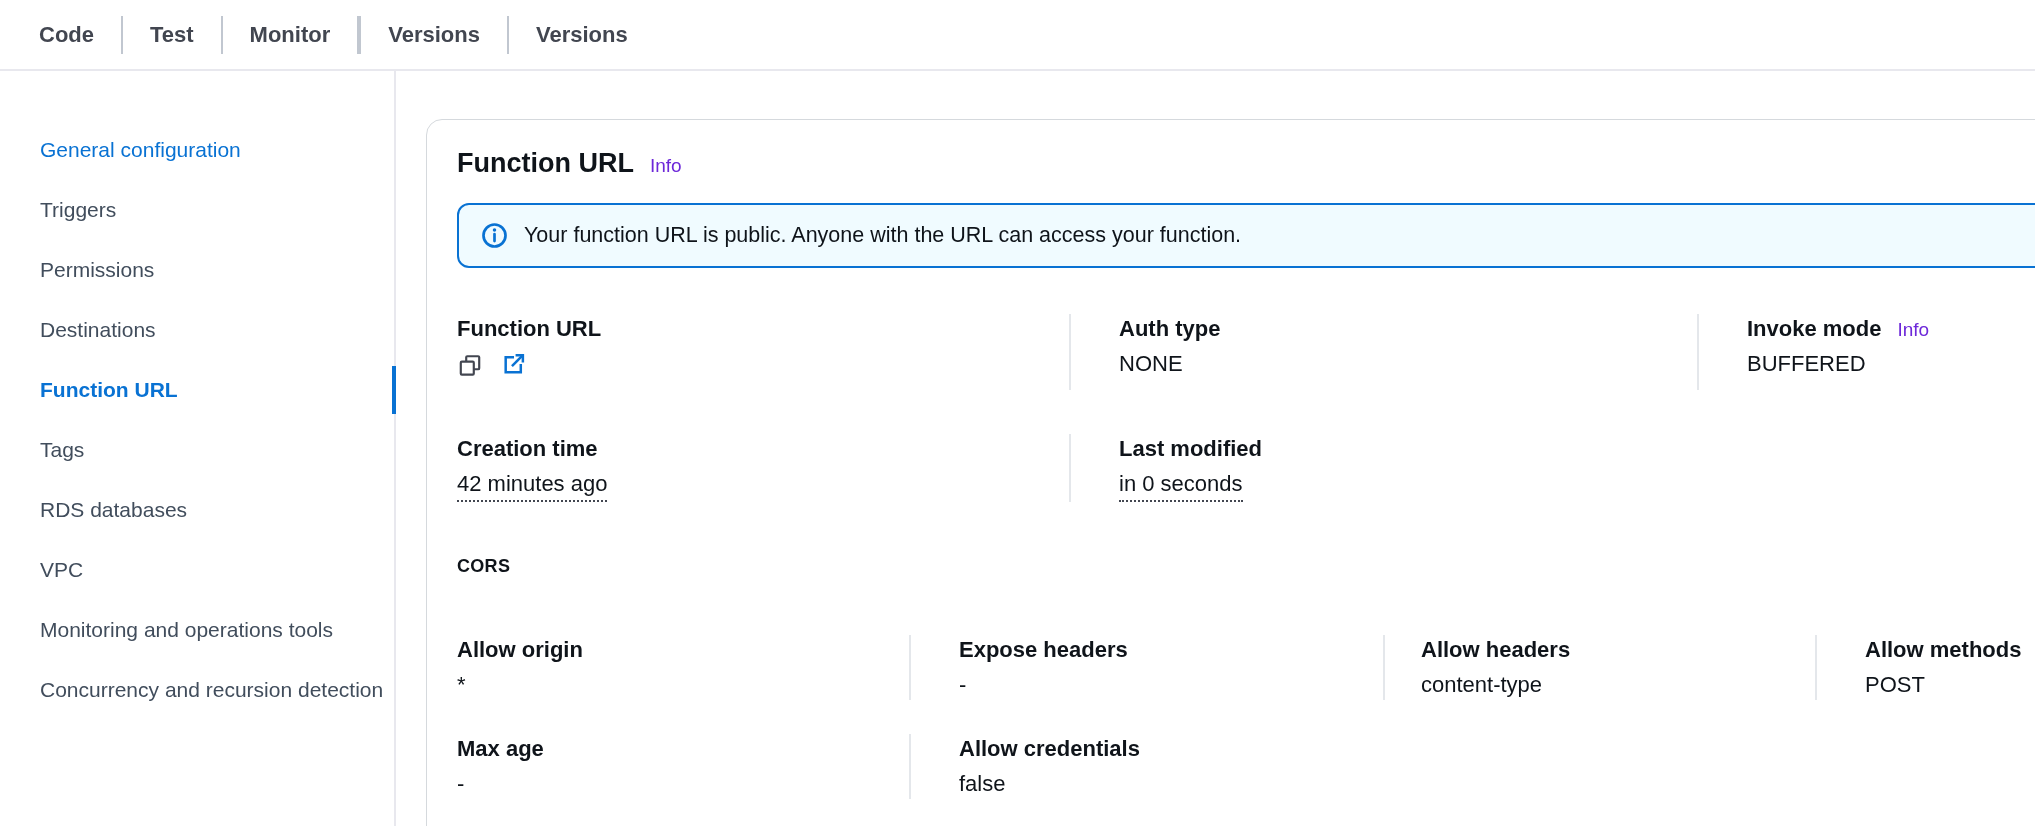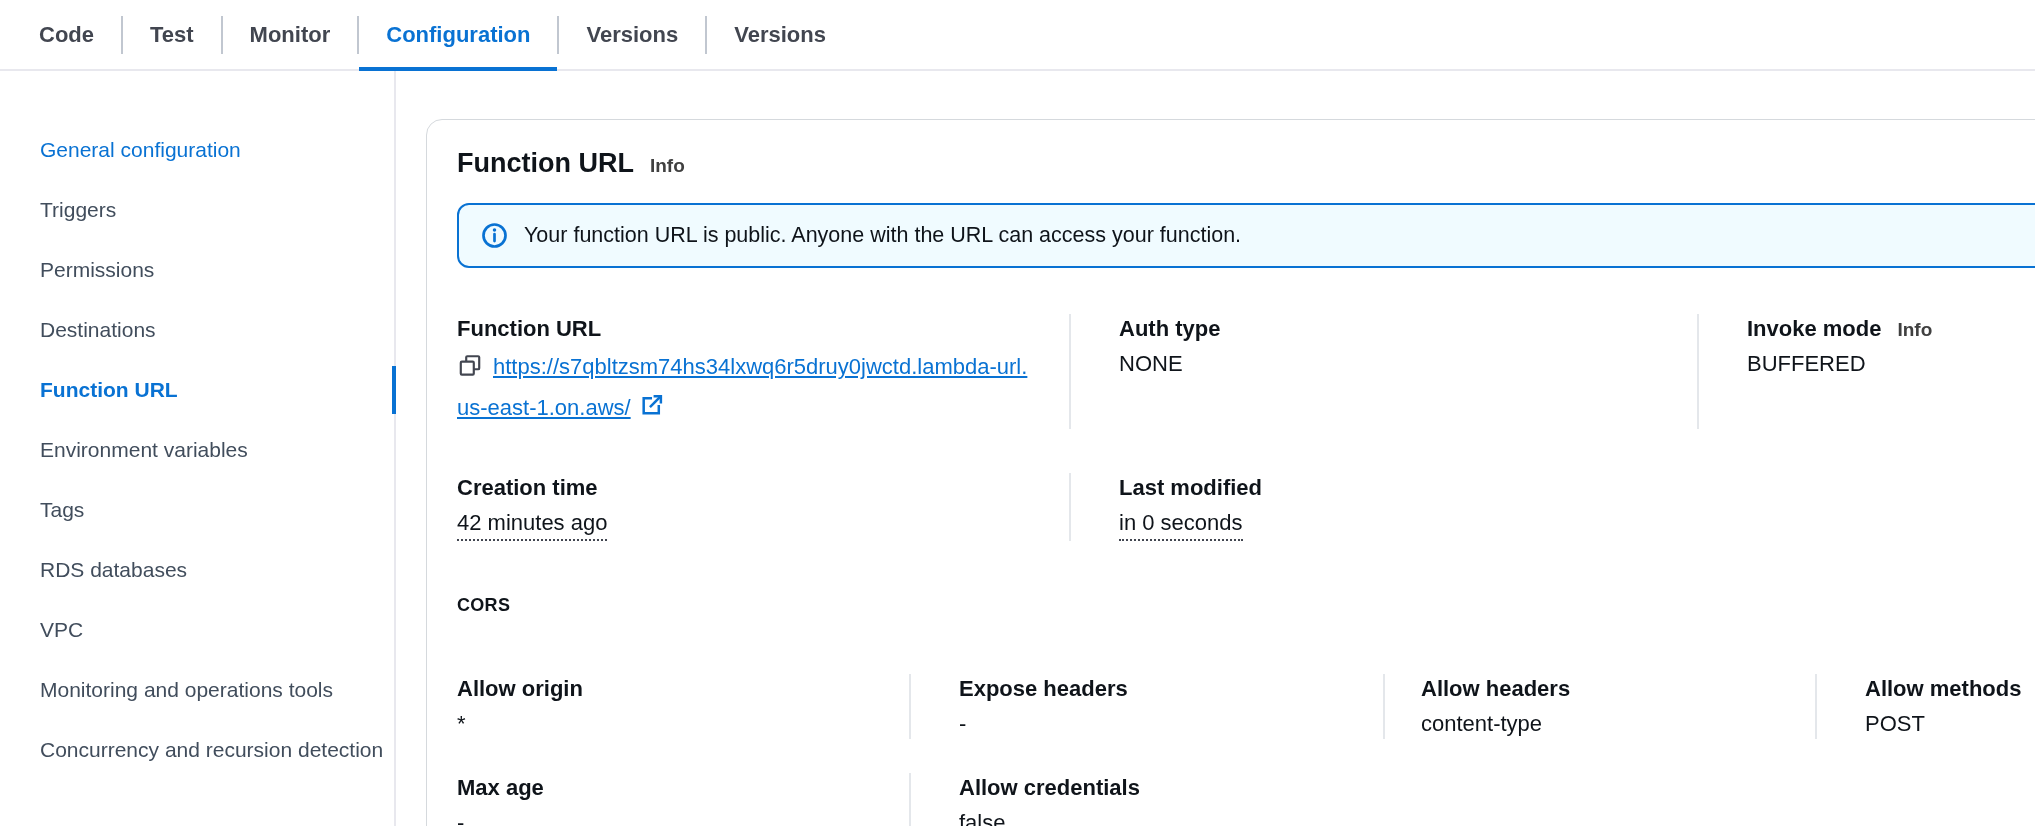--- a/index.html
+++ b/index.html
@@ -26,21 +26,21 @@
   .nav-item.active { color:#0972d3; font-weight:700; }
   .nav-item.active::after { content:''; position:absolute; right:-2px; top:-9px;
     bottom:-9px; width:4px; background:#0972d3; }
 
   .main { flex:1; padding:48px 0 0 30px; }
   .card { width:1680px; background:#fff; border:1px solid #d5d9dd;
     border-radius:16px; padding:28px 30px 60px 30px; }
 
   .card-header { display:flex; align-items:baseline; }
   .card-title { font-size:27px; font-weight:700; color:#0f141a; }
-  .info-link { font-size:19px; font-weight:700; color:#404040; margin-left:16px;
+  .info-link { font-size:19px; font-weight:400; color:#6d28d9; margin-left:16px;
     text-decoration:none; cursor:pointer; }
 
   
   .banner { margin-top:24px; display:flex; align-items:center; gap:16px;
     border:2.5px solid #0972d3; border-radius:12px; background:#f0fbff;
     padding:17px 22px; font-size:21.5px; color:#0f141a; }
   .banner svg { flex:none; }
 
   
   .row { display:flex; align-items:stretch; }
@@ -85,36 +85,34 @@
 </head>
 <body>
 
 <div class="tabbar">
   <div class="tab">Code</div>
   <div class="tabdiv"></div>
   <div class="tab">Test</div>
   <div class="tabdiv"></div>
   <div class="tab">Monitor</div>
   <div class="tabdiv"></div>
-  <div class="tab active">Configuration</div>
   <div class="tabdiv"></div>
   <div class="tab">Versions</div>
   <div class="tabdiv"></div>
   <div class="tab">Versions</div>
 </div>
 
 <div class="content">
 
   <nav class="sidebar">
     <div class="nav-item link-blue">General configuration</div>
     <div class="nav-item">Triggers</div>
     <div class="nav-item">Permissions</div>
     <div class="nav-item">Destinations</div>
     <div class="nav-item active">Function URL</div>
-    <div class="nav-item">Environment variables</div>
     <div class="nav-item">Tags</div>
     <div class="nav-item">RDS databases</div>
     <div class="nav-item">VPC</div>
     <div class="nav-item">Monitoring and operations tools</div>
     <div class="nav-item">Concurrency and recursion detection</div>
   </nav>
 
   <main class="main">
     <section class="card">
 
@@ -134,21 +132,21 @@
 
       <div class="row row-1">
         <div class="col col-a">
           <div class="label">Function URL</div>
           <div class="value url-value">
             <span class="copy-btn">
               <svg width="26" height="26" viewBox="0 0 24 24" fill="none" stroke="#424650" stroke-width="2">
                 <rect x="8.5" y="3" width="12" height="12" rx="1"></rect>
                 <rect x="3.5" y="8" width="12" height="12" rx="1" fill="#ffffff"></rect>
               </svg>
-            </span><a class="url-link">https://s7qbltzsm74hs34lxwq6r5druy0jwctd.lambda-url.us-east-1.on.aws/</a><span class="ext-icon">
+            </span><span class="ext-icon">
               <svg width="25" height="25" viewBox="0 0 24 24" fill="none" stroke="#0972d3" stroke-width="2.4">
                 <path d="M12.5 5H4.5v14.5H19V11.5"></path>
                 <path d="M10.5 13.5L21 3"></path>
                 <path d="M14 3h7v7"></path>
               </svg>
             </span>
           </div>
         </div>
         <div class="col col-b">
           <div class="label">Auth type</div>

